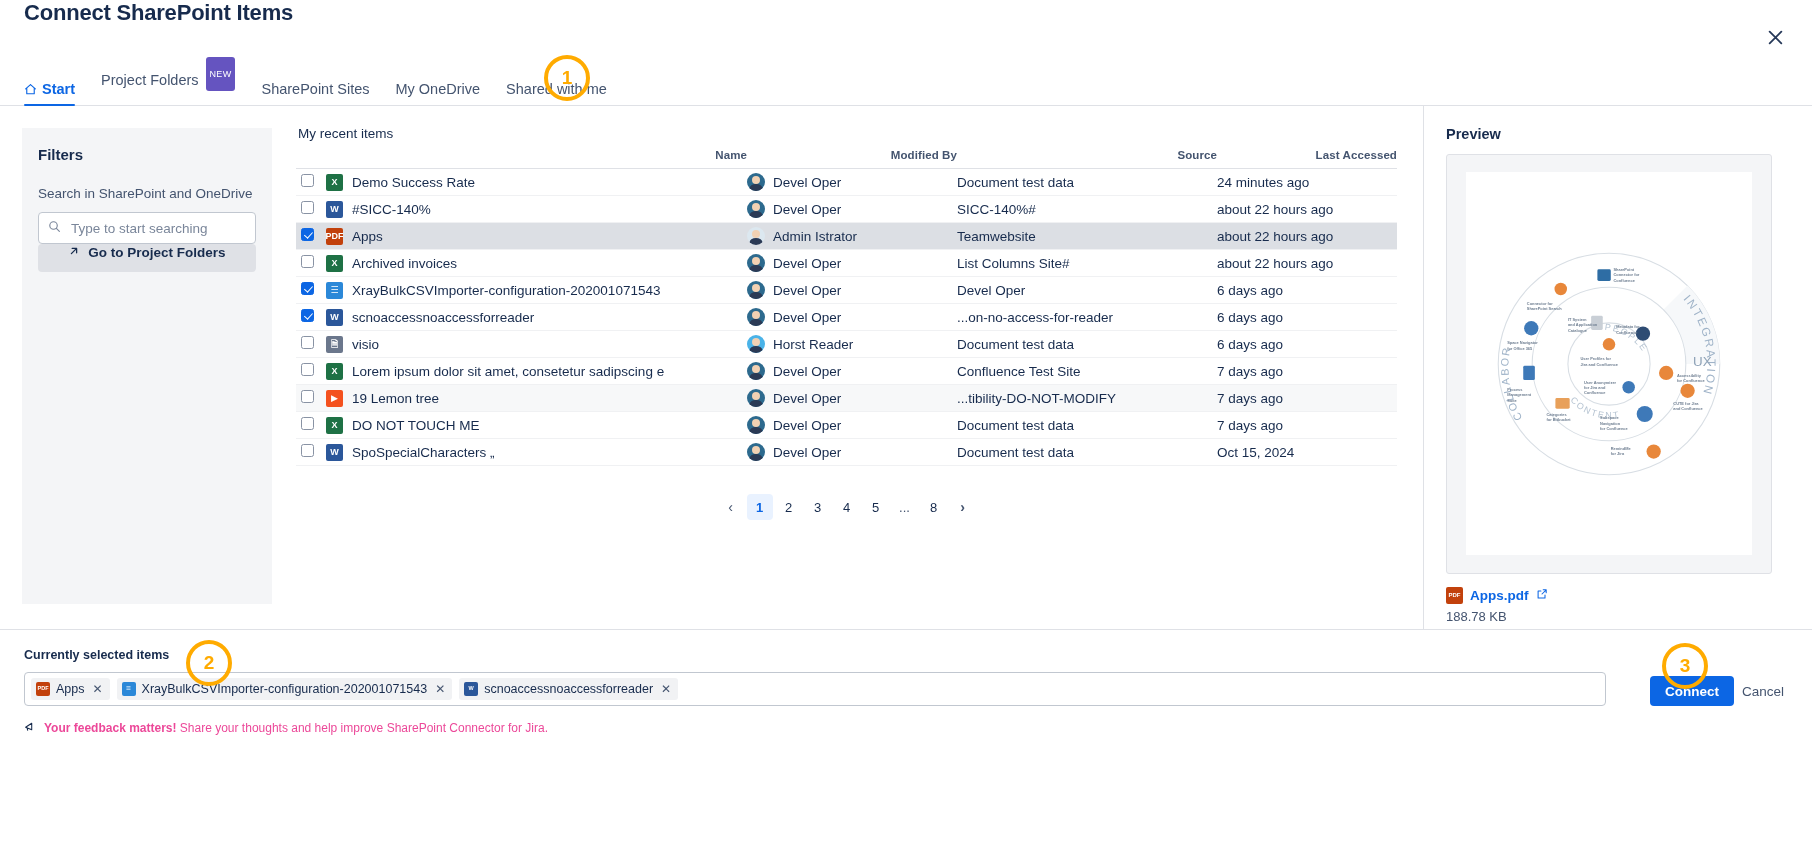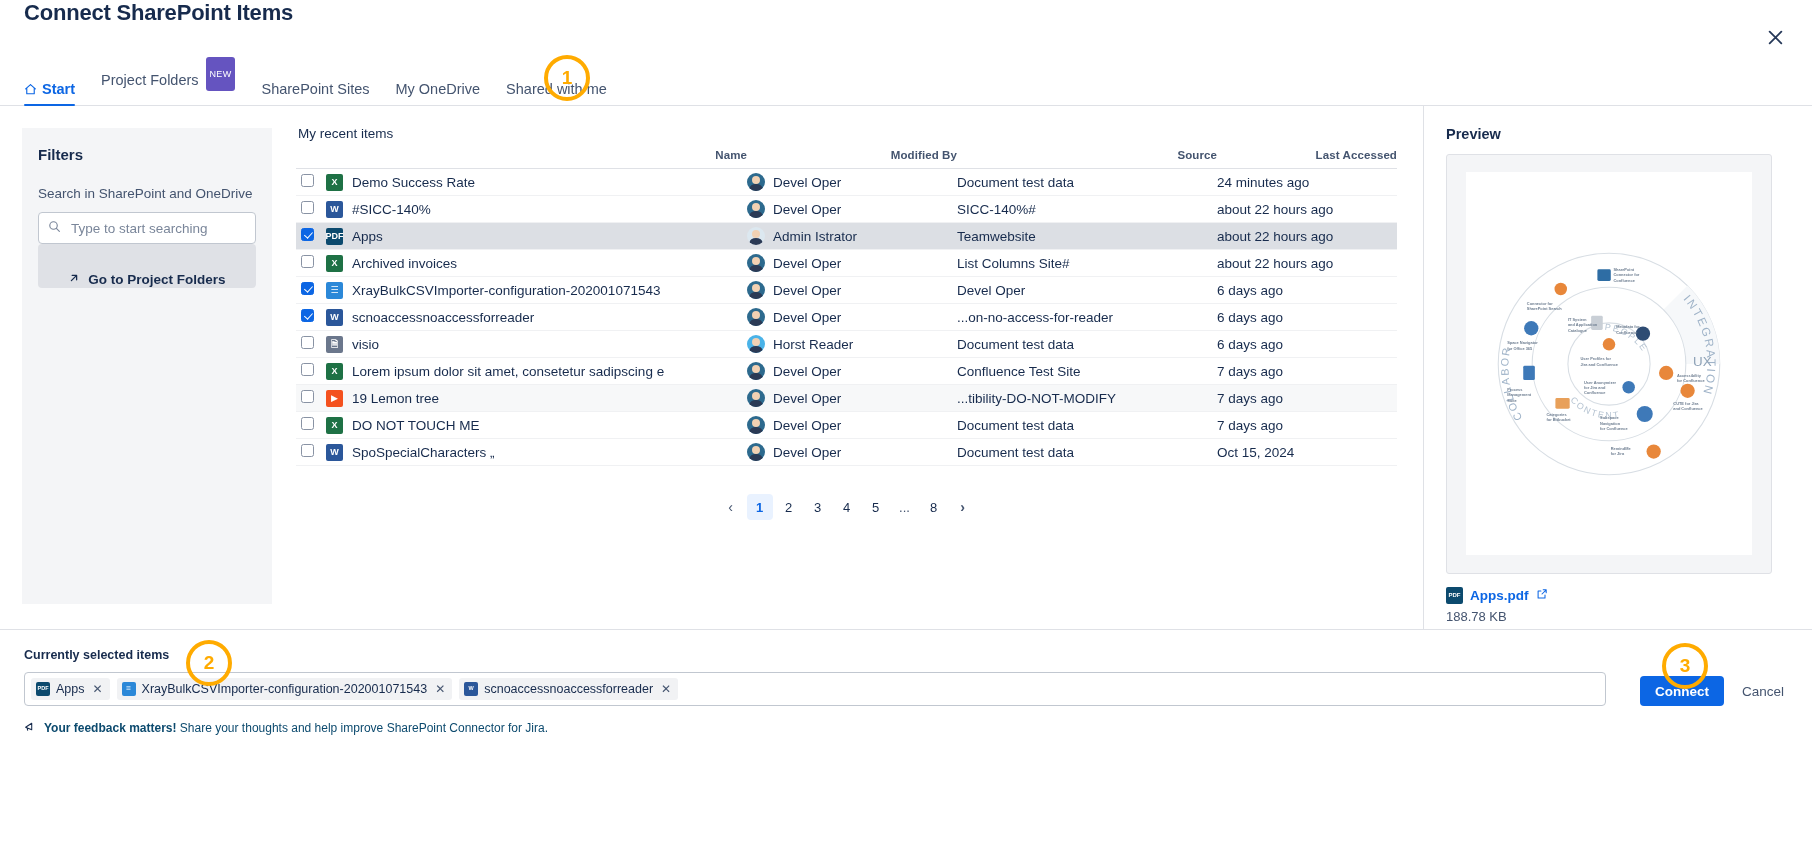--- a/index.html
+++ b/index.html
@@ -74,23 +74,23 @@
     display:flex; align-items:center; gap:8px;
     background:#fff; border:1px solid #C1C7D0; border-radius:4px;
     height:32px; padding:0 9px; 
   }
   .search-box input {
     border:none; outline:none; font-size:13.5px; color:#172B4D;
     font-family:inherit; width:100%; background:transparent;
   }
   .search-box input::placeholder { color:#7A869A; }
   .pf-btn {
-    display:flex; align-items:flex-end; justify-content:center; gap:8px;
+    display:flex; align-items:flex-start; justify-content:center; gap:8px;
     background:#DFE1E6; border:none; border-radius:4px;
-    height:44px; width:100%; cursor:pointer;
+    height:28px; width:100%; cursor:pointer;
     font-size:13.5px; font-weight:600; color:#172B4D; font-family:inherit;
   }
 
   
   .table-col { flex:1; padding:20px 26px 0 24px; min-width:0; }
   .recent-title { font-size:13.5px; color:#172B4D; font-weight:400; margin:0 0 8px 2px; }
   table.items { width:100%; border-collapse:collapse; table-layout:fixed; }
   table.items th {
     font-size:11.5px; font-weight:600; color:#44546F;
     text-align:right; padding:0 0 7px 0; border-bottom:1px solid #DFE1E6;
@@ -117,21 +117,21 @@
   .chk.on::after {
     content:""; position:absolute; left:3.6px; top:0.8px;
     width:3.6px; height:7px; border:solid #fff; border-width:0 1.8px 1.8px 0;
     transform:rotate(42deg);
   }
   .ftype { width:17px; height:17px; border-radius:2px; flex:none; position:relative;
            display:flex; align-items:center; justify-content:center;
            font-size:7px; font-weight:700; color:#fff; line-height:1; }
   .ft-xlsx { background:#1E7145; }
   .ft-docx { background:#2B579A; }
-  .ft-pdf  { background:#0c4a6e; font-size:6.5px; }
+  .ft-pdf  { background:#c2410c; font-size:6.5px; }
   .ft-list { background:#2B88D8; }
   .ft-visio{ background:#6B778C; }
   .ft-video{ background:#F4511E; }
   .ftype .glyph { font-size:9px; font-weight:700; }
   .avatar-cell { display:flex; align-items:center; gap:8px; }
   .avatar {
     width:18px; height:18px; border-radius:50%; flex:none;
     background:#2D6A8E; position:relative; overflow:hidden;
   }
   .avatar::before {
@@ -197,27 +197,27 @@
   }
   .chip {
     display:flex; align-items:center; gap:6px;
     background:#F1F2F4; border-radius:3px; height:22px;
     padding:0 7px 0 5px; font-size:12.5px; color:#172B4D; white-space:nowrap;
   }
   .chip .chip-x { color:#44546F; font-size:12px; cursor:pointer; margin-left:2px; }
   .chip .ftype { width:14px; height:14px; }
   .feedback {
     display:flex; align-items:center; gap:7px;
-    margin-top:14px; font-size:12px; color:#0c4a6e;
+    margin-top:14px; font-size:12px; color:#ec4899;
   }
   .feedback b { font-weight:700; }
   .feedback .fb-rest { font-weight:400; }
   .footer-actions {
     position:absolute; right:24px; top:46px;
-    display:flex; align-items:center; gap:14px;
+    display:flex; align-items:center; gap:4px;
   }
   .btn-connect {
     background:#0C66E4; color:#fff; border:none; border-radius:4px;
     height:30px; padding:0 15px; font-size:13.5px; font-weight:600;
     font-family:inherit; cursor:pointer;
   }
   .btn-cancel {
     background:transparent; border:none; color:#44546F;
     font-size:13.5px; font-family:inherit; cursor:pointer; padding:0 4px;
   }

